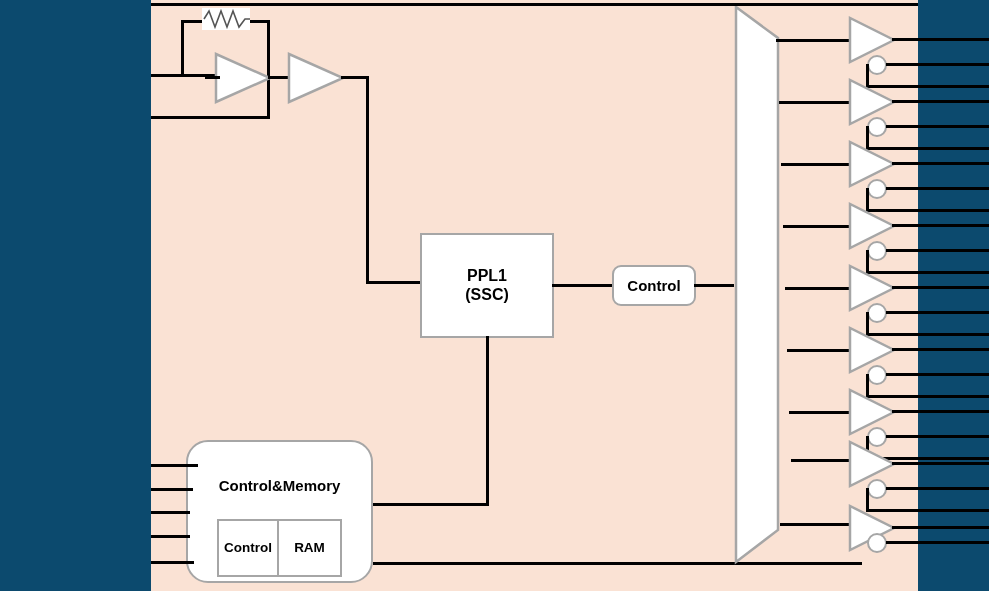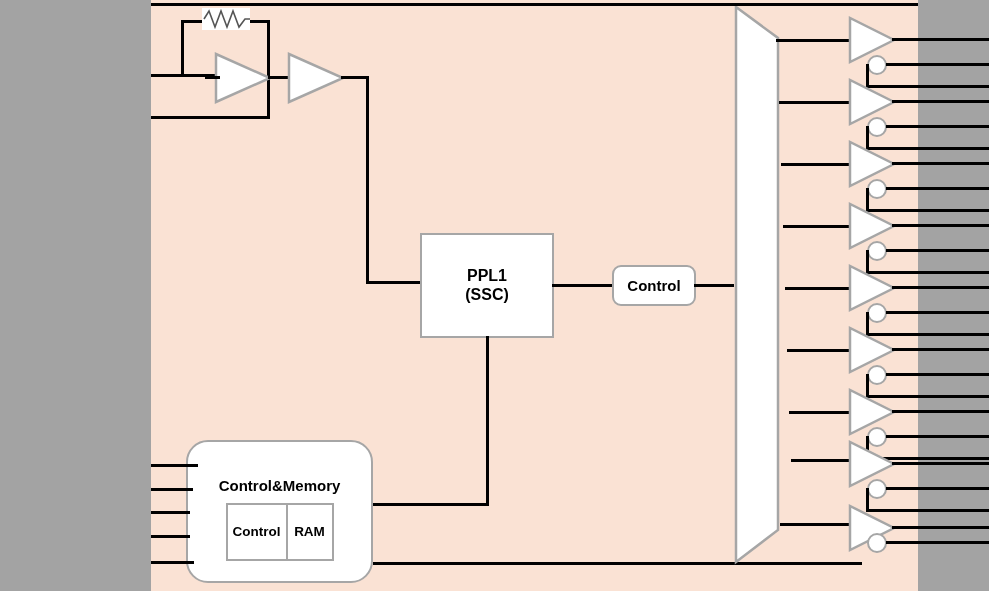--- a/index.html
+++ b/index.html
@@ -6,21 +6,21 @@
   html, body {
     margin: 0; padding: 0;
     background: #000000;
     width: 989px; height: 591px;
     overflow: hidden;
     font-family: "Liberation Sans", sans-serif;
   }
   #stage {
     position: relative;
     width: 989px; height: 591px;
-    background: #a3a3a3;
+    background: #0c4a6e;
   }
   #chip-body {
     position: absolute;
     left: 151px; top: 0px;
     width: 767px; height: 591px;
     background: #fae2d4;
   }
   .wire {
     position: absolute;
     background: #000000;
@@ -44,34 +44,34 @@
   }
   #pll-block { left: 420px; top: 233px; width: 134px; height: 105px; font-size: 16px; }
   #divider-block { left: 612px; top: 265px; width: 84px; height: 41px; border-radius: 9px; font-size: 15px; }
   #control-memory-block {
     left: 186px; top: 440px; width: 187px; height: 143px;
     border-radius: 22px;
     justify-content: flex-start;
     padding-top: 35px;
     font-size: 15px;
   }
-  #cm-title { font-size: 15px; font-weight: bold; margin-bottom: 8px; }
+  #cm-title { font-size: 15px; font-weight: bold; margin-bottom: 24px; }
   #cm-subboxes { display: flex; }
   .sub-box {
     width: 53px; height: 58px;
     border: 2px solid #a6a6a6;
     background: #ffffff;
     display: flex; align-items: center; justify-content: center;
     font-size: 13.5px; font-weight: bold;
     padding: 0 4px;
     white-space: nowrap;
   }
   .sub-box + .sub-box { border-left: none; }
   #sub-control { width: 62px; }
-  #sub-ram { width: 46px; }
+  #sub-ram { width: 63px; }
 
   
   .tri {
     position: absolute;
     overflow: visible;
   }
   .tri svg { display: block; overflow: visible; }
 
   
   #fanout-mux { position: absolute; left: 728px; top: 0px; width: 56px; height: 591px; }

